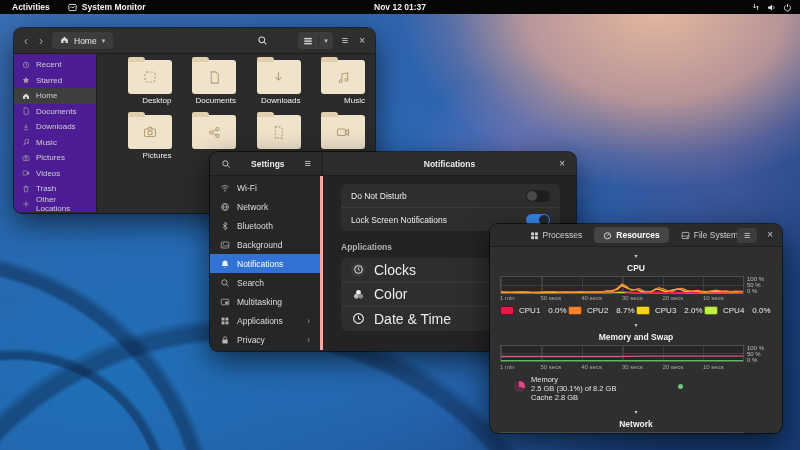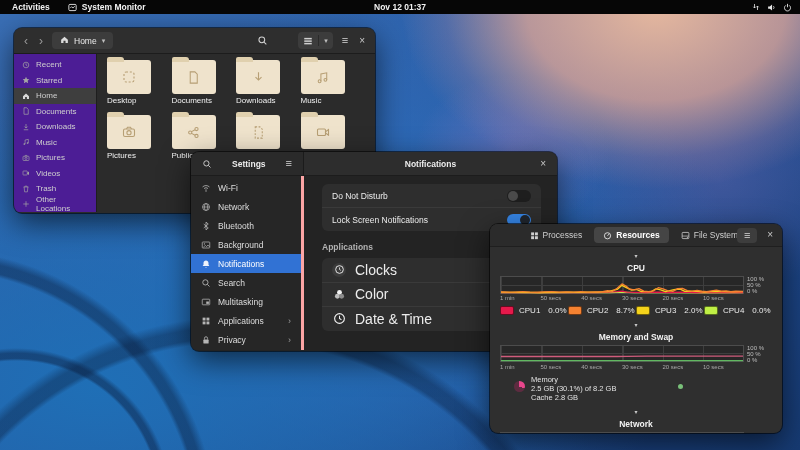--- a/index.html
+++ b/index.html
@@ -52,29 +52,29 @@
   .close-glyph{font-size:10px;color:#c8c8c8;line-height:1;}
   .f-body{display:flex;height:158px;}
   .f-sidebar{width:83px;background:#4c1d95;border-right:1px solid #1e1e1e;box-sizing:border-box;
     padding:3px 0 2px;display:flex;flex-direction:column;font-size:8px;color:#cfcfcf;}
   .f-srow{display:flex;align-items:center;gap:6px;height:15.5px;padding:0 8px;flex:0 0 auto;}
   .f-srow.selected{background:#3e3e3e;}
   .f-srow svg{flex:0 0 auto;}
   .f-srow.bottom{margin-top:auto;}
   .f-content{flex:1;background:#2b2b2b;padding:2px 10px 0;display:grid;
     grid-template-columns:repeat(4,1fr);row-gap:6px;align-content:start;}
-  .folder-item{display:flex;flex-direction:column;align-items:flex-start;}
+  .folder-item{display:flex;flex-direction:column;align-items:flex-end;}
   .folder{width:44px;height:34px;background:#efe3cc;border-radius:2px 3px 3px 3px;position:relative;margin-top:4px;
     display:flex;align-items:center;justify-content:center;}
   .folder::before{content:"";position:absolute;top:-3px;left:0;width:17px;height:5px;background:#e0d0ae;border-radius:2px 3px 0 0;}
   .folder svg{position:relative;}
   .folder-label{font-size:8px;color:#f0f0f0;margin-top:2px;height:9px;line-height:9px;}
 
   
-  #settings-window{left:191px;top:152px;width:366px;height:199px;background:#232323;z-index:2;}
+  #settings-window{left:210px;top:152px;width:366px;height:199px;background:#232323;z-index:2;}
   .s-header{height:24px;display:flex;}
   .s-header-left{width:113px;background:#2a2a2a;border-right:1px solid #1b1b1b;border-bottom:1px solid #1c1c1c;
     display:flex;align-items:center;justify-content:space-between;padding:0 9px;box-sizing:border-box;}
   .s-header-left .title{font-size:8.5px;font-weight:bold;color:#ececec;}
   .s-header-right{flex:1;background:#2d2d2d;border-bottom:1px solid #1c1c1c;position:relative;
     display:flex;align-items:center;justify-content:center;}
   .s-header-right .title{font-size:8.5px;font-weight:bold;color:#ececec;}
   .s-header-right .close{position:absolute;right:9px;}
   .s-body{display:flex;height:174px;}
   .s-sidebar{width:113px;background:#262626;border-right:3px solid #fca5a5;box-sizing:border-box;

